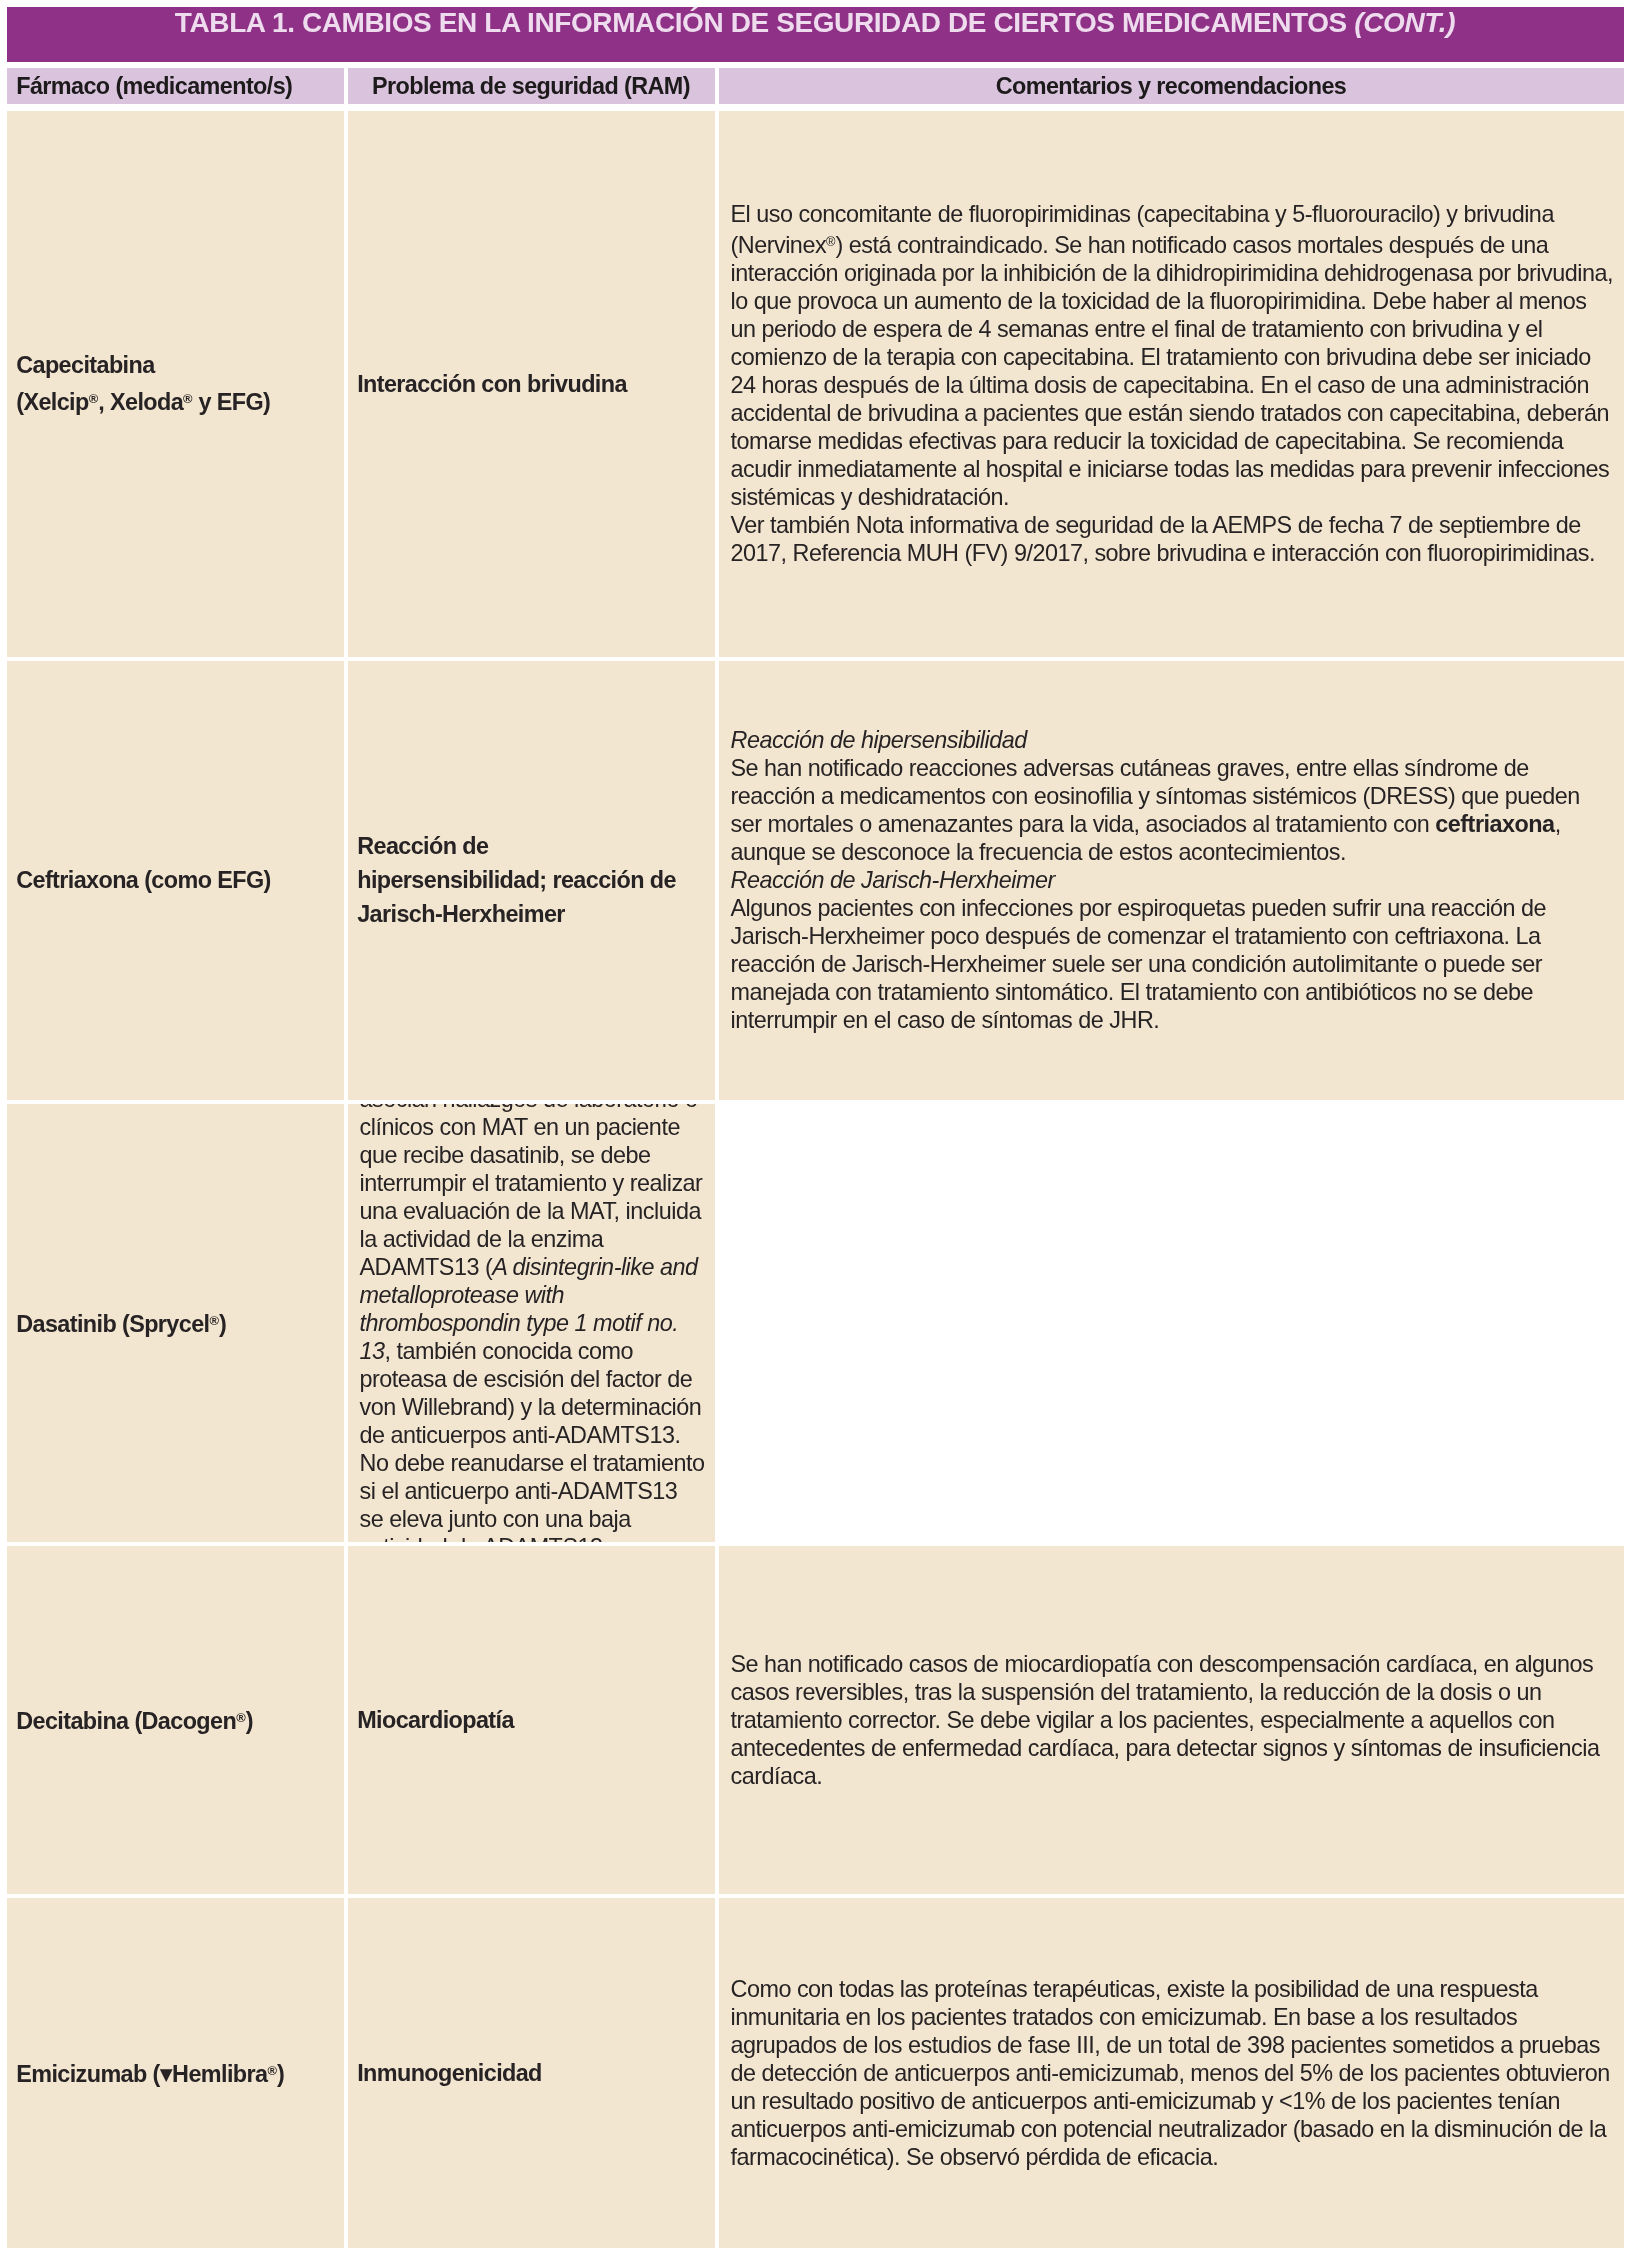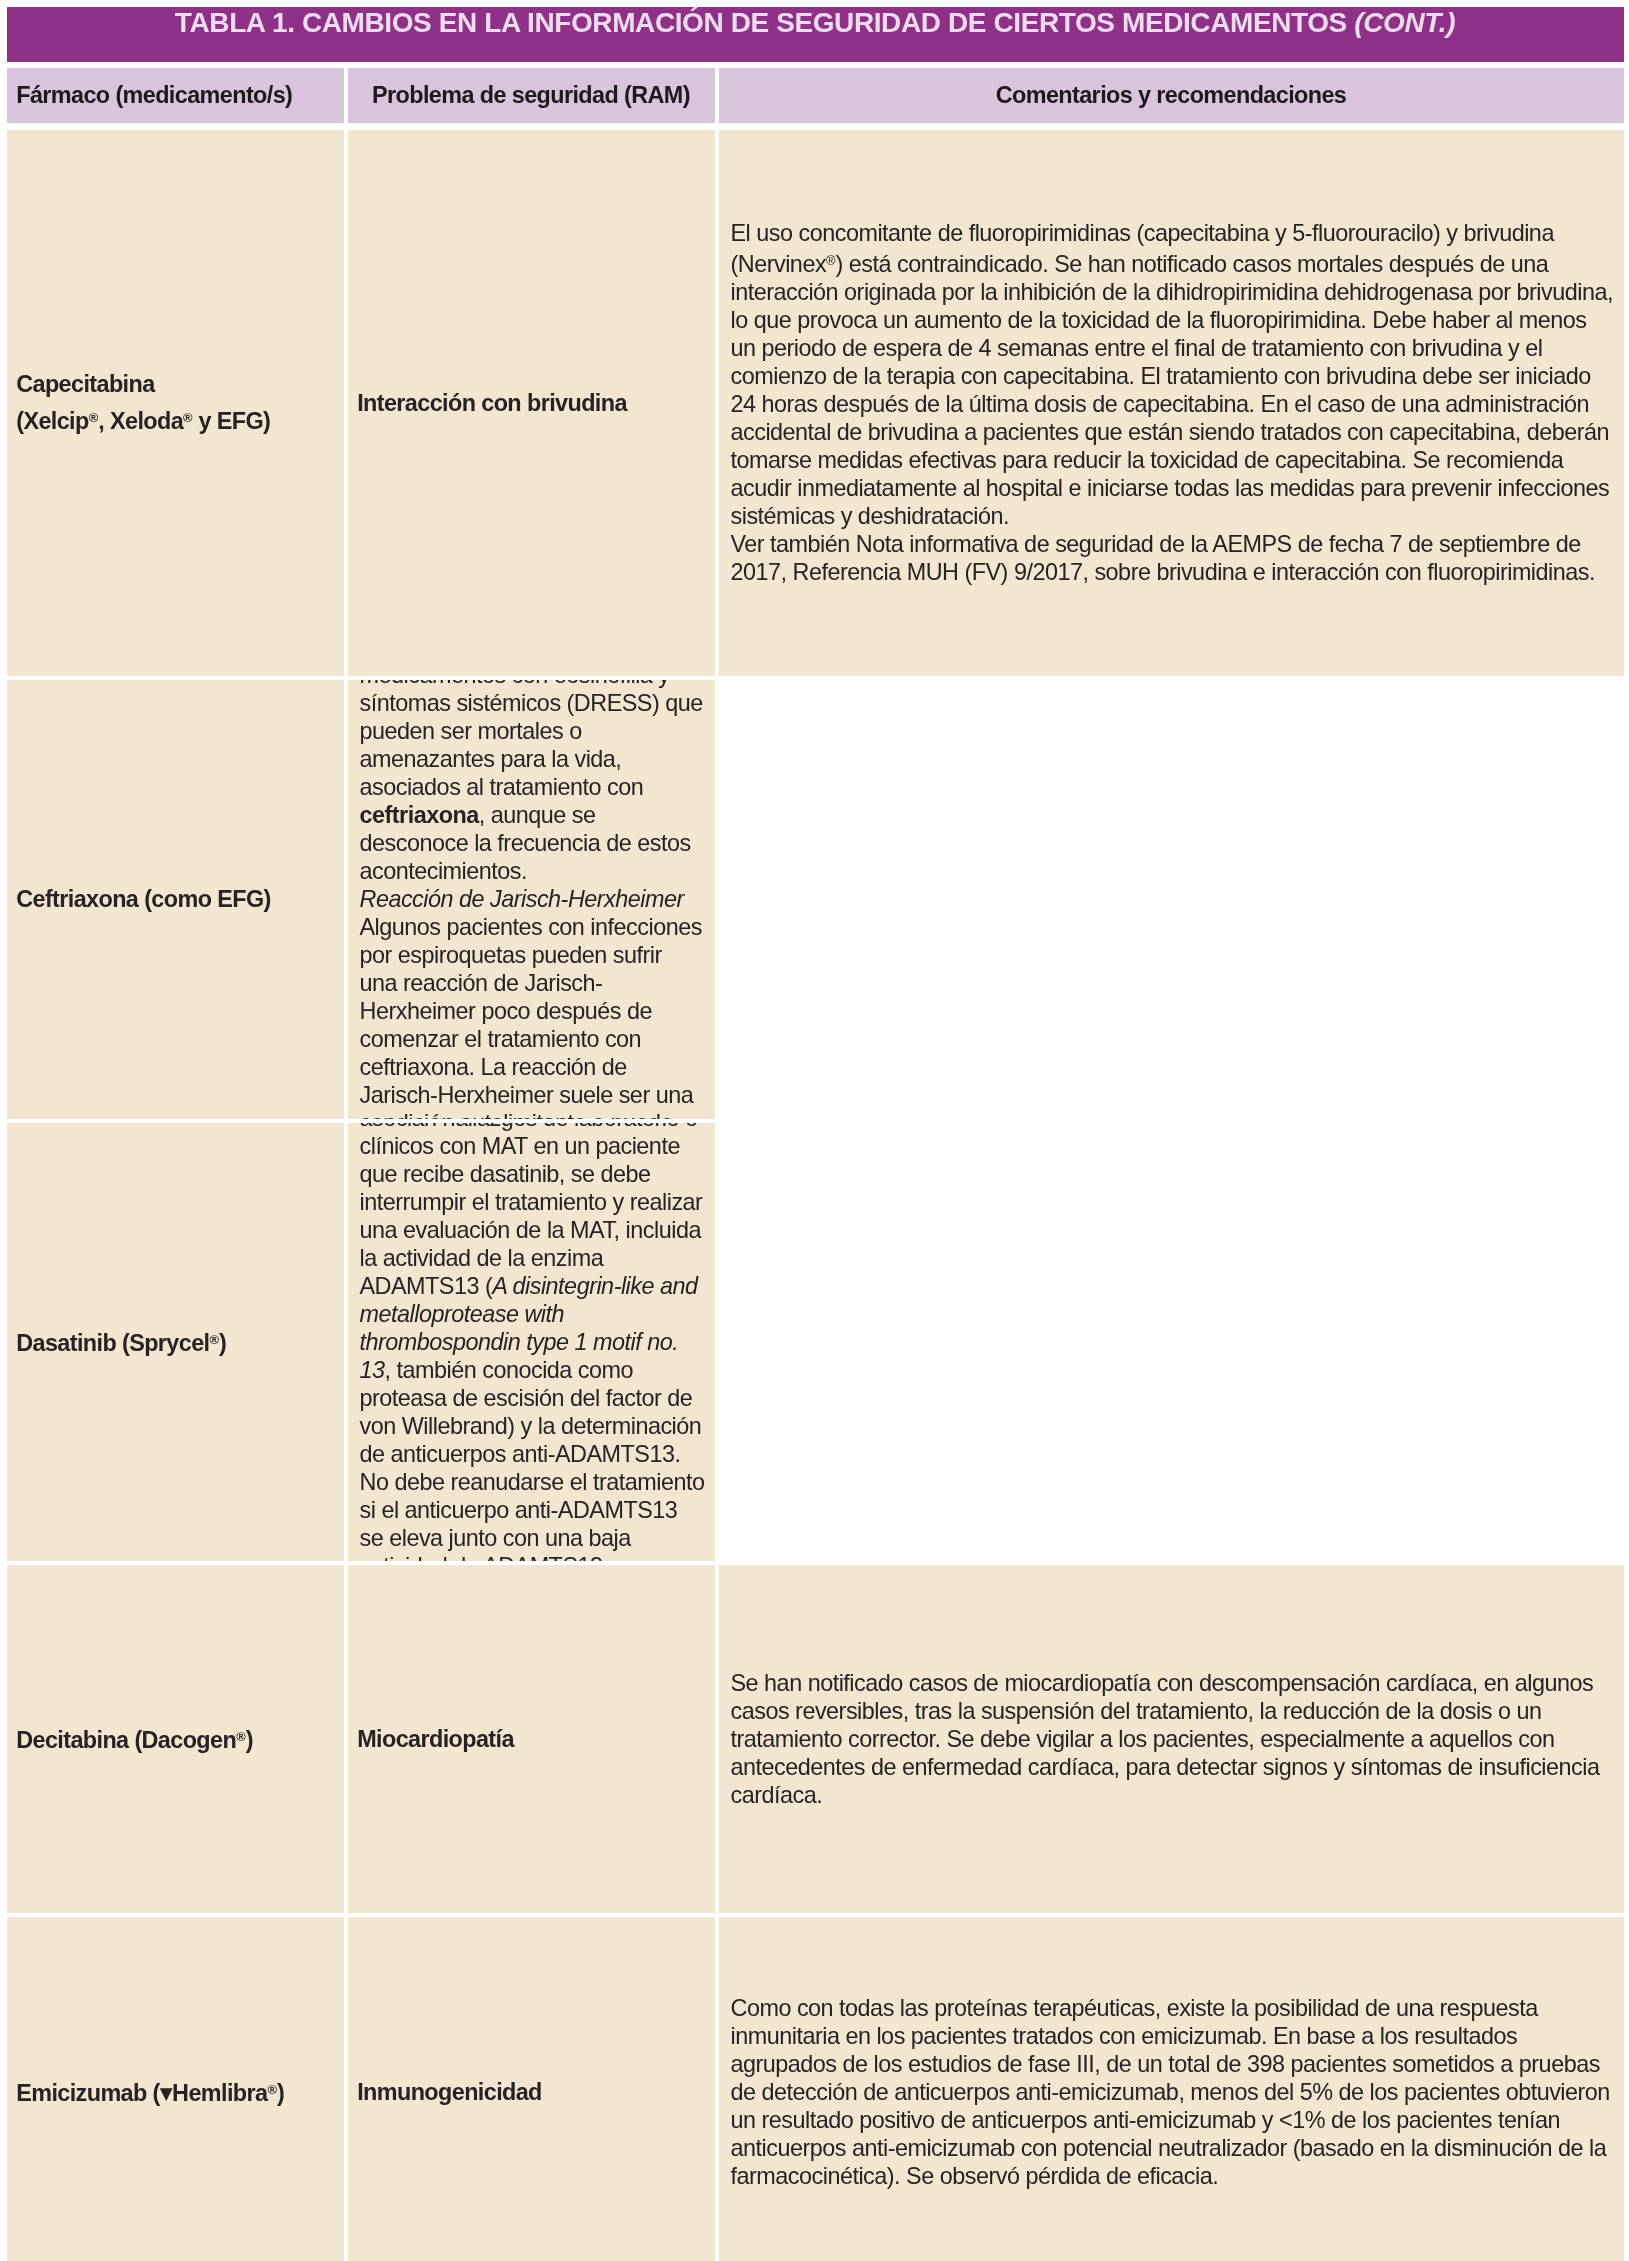--- a/index.html
+++ b/index.html
@@ -22,21 +22,21 @@
     white-space:pre-line;
   }
   .grid {
     display:grid;
     grid-template-columns:337px 367px 905px;
     column-gap:4px;
   }
   .header-row { margin-bottom:6.5px; }
   .header-cell {
     background:var(--header_bg, #d9c3dd);
-    height:55px;
+    height:36px;
     display:flex; align-items:center;
     font-weight:bold; font-size:23.4px; letter-spacing:-0.6px;
     color:#1d1a1b;
     overflow:hidden;
   }
   .header-cell.c1 { padding-left:9.7px; }
   .header-cell.c2, .header-cell.c3 { justify-content:center; text-align:center; }
   .body-row { margin-bottom:4px; }
   .body-row.last { margin-bottom:0; }
   .r1 { height:546px; }
@@ -90,20 +90,25 @@
     <div class="cell comments-cell">
         <div class="rich"><span>El uso concomitante de fluoropirimidinas (capecitabina y 5-fluorouracilo) y brivudina (Nervinex</span><span class="sup">®</span><span>) está contraindicado. Se han notificado casos mortales después de una interacción originada por la inhibición de la dihidropirimidina dehidrogenasa por brivudina, lo que provoca un aumento de la toxicidad de la fluoropirimidina. Debe haber al menos un periodo de espera de 4 semanas entre el final de tratamiento con brivudina y el comienzo de la terapia con capecitabina. El tratamiento con brivudina debe ser iniciado 24 horas después de la última dosis de capecitabina. En el caso de una administración accidental de brivudina a pacientes que están siendo tratados con capecitabina, deberán tomarse medidas efectivas para reducir la toxicidad de capecitabina. Se recomienda acudir inmediatamente al hospital e iniciarse todas las medidas para prevenir infecciones sistémicas y deshidratación.
 Ver también Nota informativa de seguridad de la AEMPS de fecha 7 de septiembre de 2017, Referencia MUH (FV) 9/2017, sobre brivudina e interacción con fluoropirimidinas.</span></div>
       </div>
   </div>
 
   <div class="grid body-row r2">
     <div class="cell drug-cell">
         <div class="rich"><span>Ceftriaxona (como EFG)</span></div>
       </div>
+    <div class="cell problem-cell">
+        <div class="rich"><span>Reacción de
+hipersensibilidad; reacción de
+Jarisch-Herxheimer</span></div>
+      </div>
     <div class="cell comments-cell">
         <div class="rich"><span class="it">Reacción de hipersensibilidad</span><span>
 Se han notificado reacciones adversas cutáneas graves, entre ellas síndrome de reacción a medicamentos con eosinofilia y síntomas sistémicos (DRESS) que pueden ser mortales o amenazantes para la vida, asociados al tratamiento con </span><span class="bd">ceftriaxona</span><span>, aunque se desconoce la frecuencia de estos acontecimientos.
 </span><span class="it">Reacción de Jarisch-Herxheimer</span><span>
 Algunos pacientes con infecciones por espiroquetas pueden sufrir una reacción de Jarisch-Herxheimer poco después de comenzar el tratamiento con ceftriaxona. La reacción de Jarisch-Herxheimer suele ser una condición autolimitante o puede ser manejada con tratamiento sintomático. El tratamiento con antibióticos no se debe interrumpir en el caso de síntomas de JHR.</span></div>
       </div>
   </div>
 
   <div class="grid body-row r3">
     <div class="cell drug-cell">

